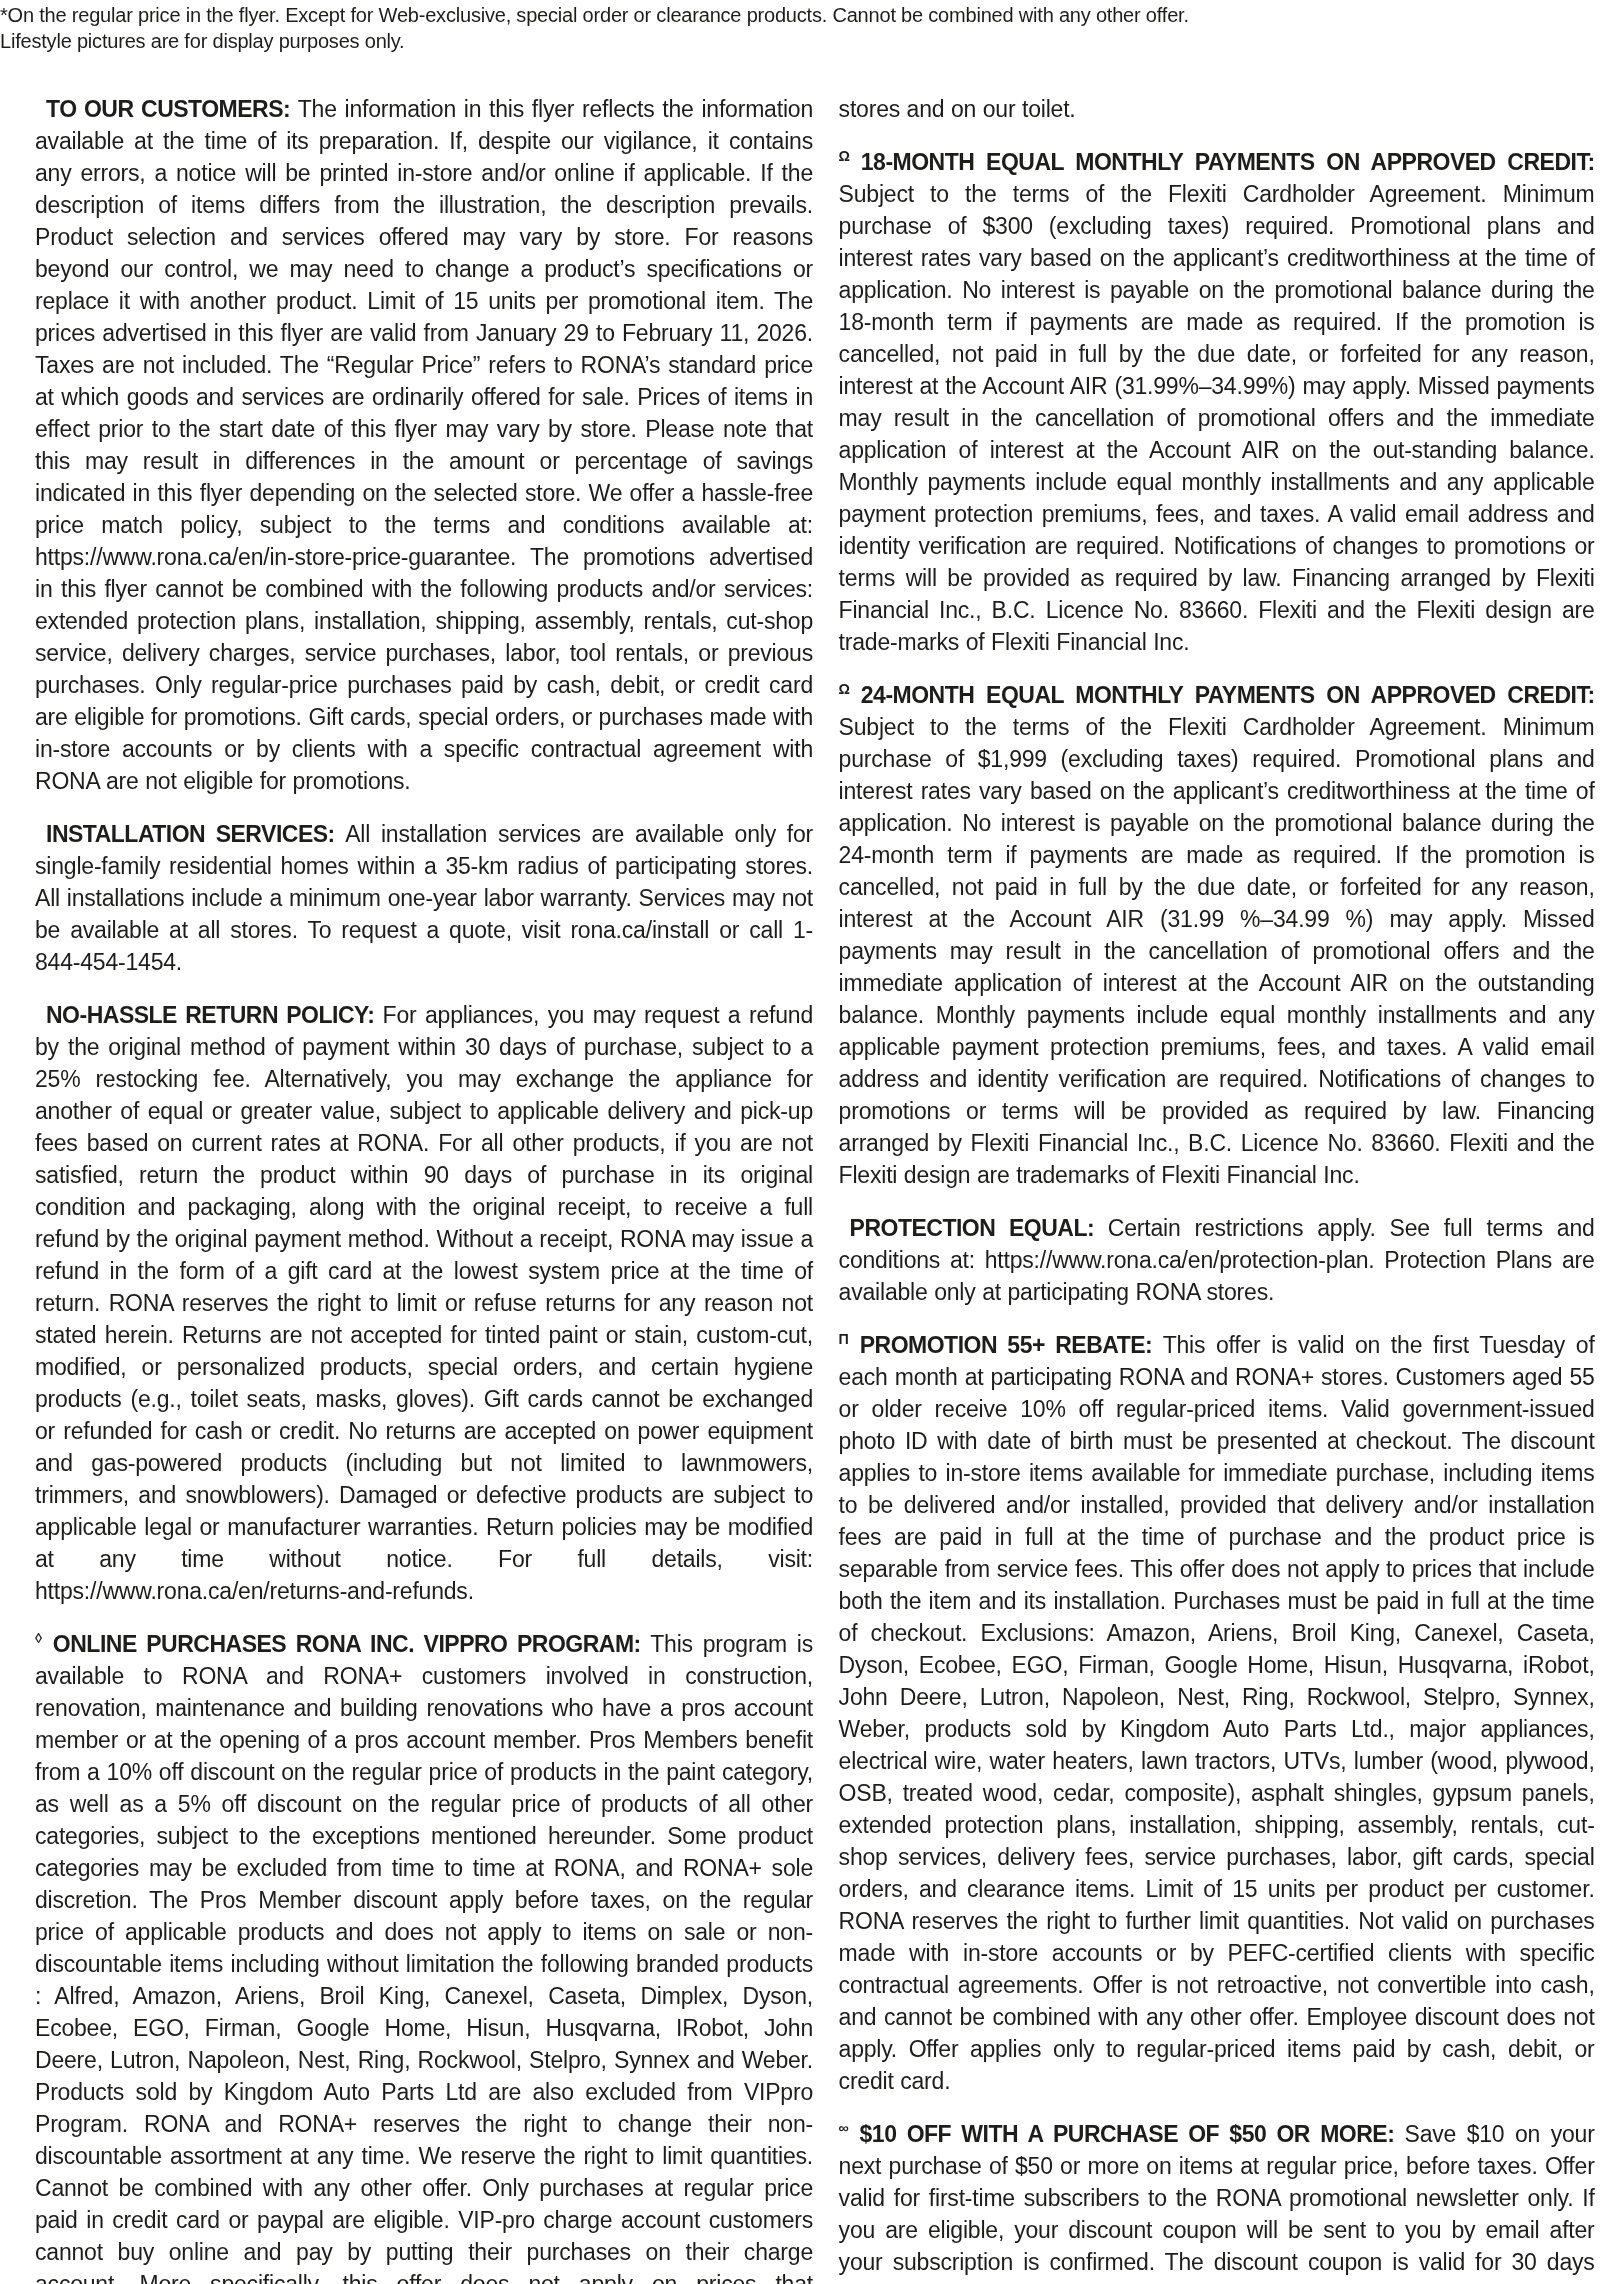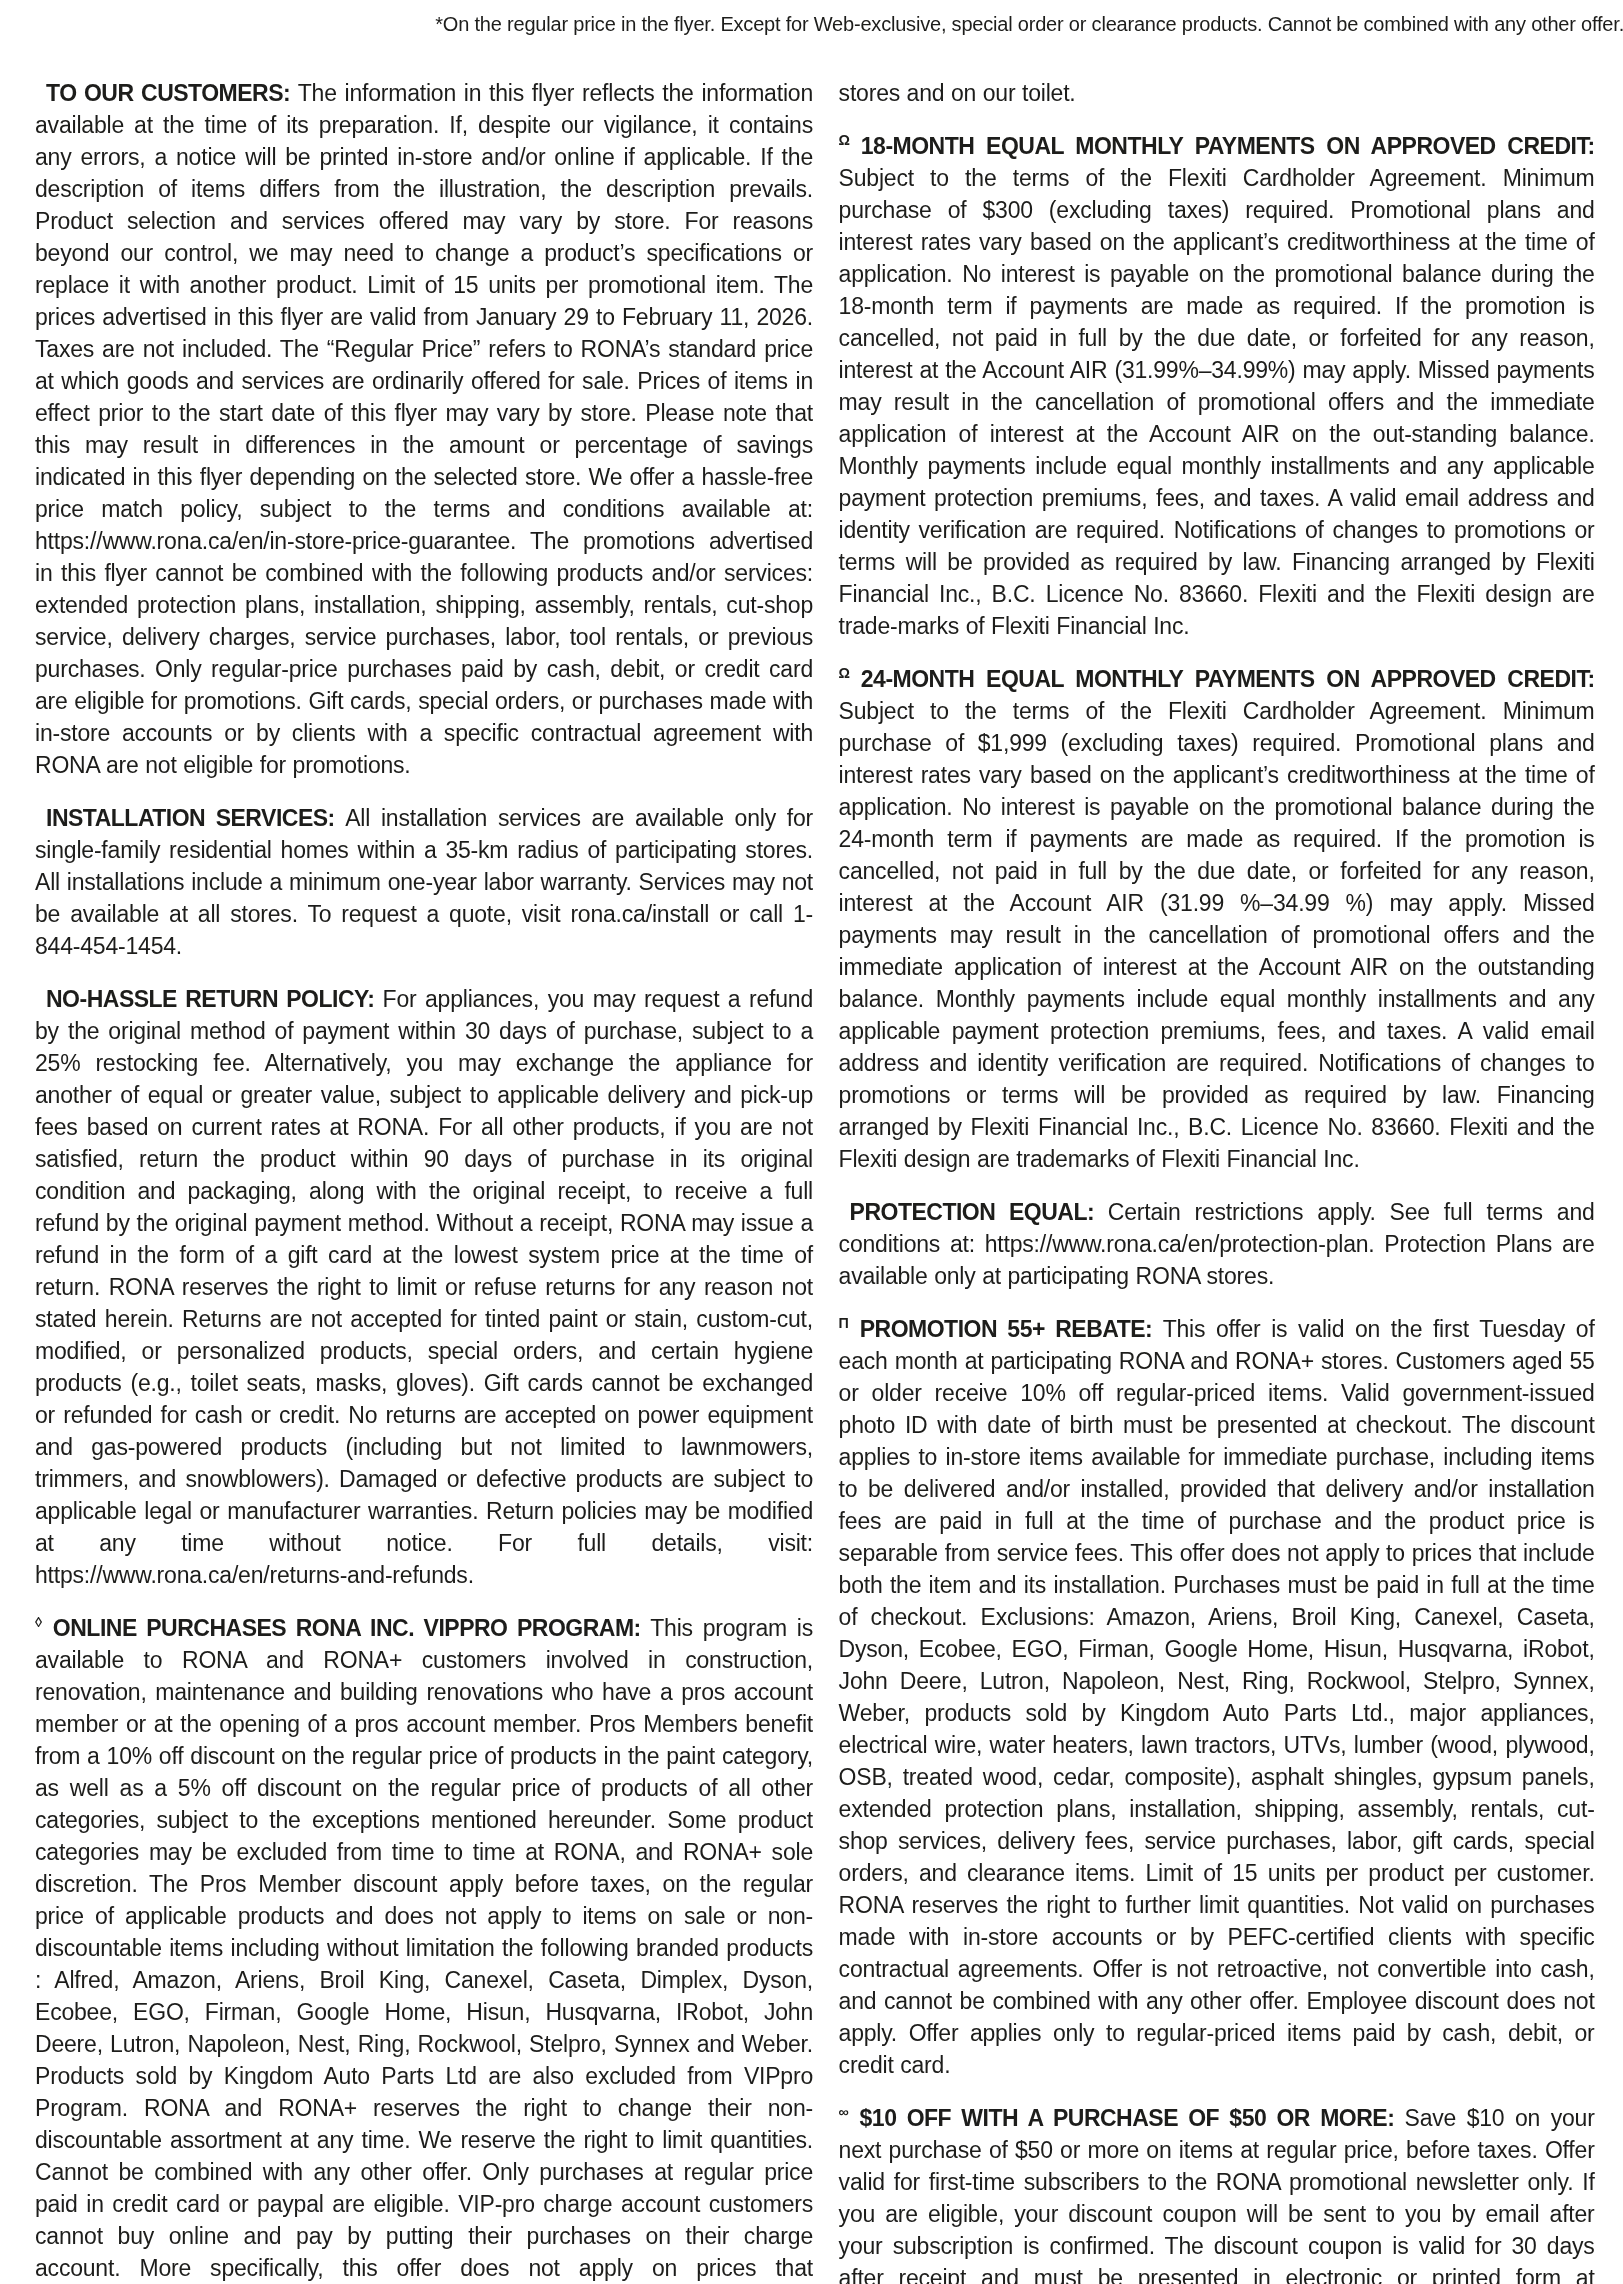--- a/index.html
+++ b/index.html
@@ -6,22 +6,22 @@
   html, body { width: 1624px; }
   body {
     width: 1624px;
     height: 2284px;
     background: #ffffff;
     color: #1d1d1b;
     font-family: "Liberation Sans", "DejaVu Sans", sans-serif;
     overflow: hidden;
   }
   .header {
-    padding-top: 12px;
-    text-align: right;
+    padding-top: 3px;
+    text-align: left;
     font-size: 20px;
     line-height: 25.6px;
     letter-spacing: -0.2px;
   }
   .header b { font-weight: 700; }
   .columns {
     display: flex;
     margin-top: 39px;
     padding-left: 35px;
     padding-right: 30px;
@@ -48,20 +48,21 @@
     font-size: 0.62em;
     vertical-align: super;
     line-height: 0;
   }
 </style>
 </head>
 <body>
 
 <div class="header">
   <p>*On the regular price in the flyer. Except for Web-exclusive, special order or clearance products. Cannot be combined with any other offer.</p>
+  <p>Lifestyle pictures are for display purposes only.</p>
 </div>
 
 <div class="columns">
 
   <div class="col-left">
     <p class="para"><span class="sup"></span><b class="h">TO OUR CUSTOMERS: </b><span>The information in this flyer reflects the information available at the time of its preparation. If, despite our vigilance, it contains any errors, a notice will be printed in-store and/or online if applicable. If the description of items differs from the illustration, the description prevails. Product selection and services offered may vary by store. For reasons beyond our control, we may need to change a product’s specifications or replace it with another product. Limit of 15 units per promotional item. The prices advertised in this flyer are valid from January 29 to February 11, 2026. Taxes are not included. The “Regular Price” refers to RONA’s standard price at which goods and services are ordinarily offered for sale. Prices of items in effect prior to the start date of this flyer may vary by store. Please note that this may result in differences in the amount or percentage of savings indicated in this flyer depending on the selected store. We offer a hassle-free price match policy, subject to the terms and conditions available at: https://www.rona.ca/en/in-store-price-guarantee. The promotions advertised in this flyer cannot be combined with the following products and/or services: extended protection plans, installation, shipping, assembly, rentals, cut-shop service, delivery charges, service purchases, labor, tool rentals, or previous purchases. Only regular-price purchases paid by cash, debit, or credit card are eligible for promotions. Gift cards, special orders, or purchases made with in-store accounts or by clients with a specific contractual agreement with RONA are not eligible for promotions.</span></p>
 
     <p class="para"><span class="sup"></span><b class="h">INSTALLATION SERVICES: </b><span>All installation services are available only for single-family residential homes within a 35-km radius of participating stores. All installations include a minimum one-year labor warranty. Services may not be available at all stores. To request a quote, visit rona.ca/install or call 1-844-454-1454.</span></p>
 
     <p class="para"><span class="sup"></span><b class="h">NO-HASSLE RETURN POLICY: </b><span>For appliances, you may request a refund by the original method of payment within 30 days of purchase, subject to a 25% restocking fee. Alternatively, you may exchange the appliance for another of equal or greater value, subject to applicable delivery and pick-up fees based on current rates at RONA. For all other products, if you are not satisfied, return the product within 90 days of purchase in its original condition and packaging, along with the original receipt, to receive a full refund by the original payment method. Without a receipt, RONA may issue a refund in the form of a gift card at the lowest system price at the time of return. RONA reserves the right to limit or refuse returns for any reason not stated herein. Returns are not accepted for tinted paint or stain, custom-cut, modified, or personalized products, special orders, and certain hygiene products (e.g., toilet seats, masks, gloves). Gift cards cannot be exchanged or refunded for cash or credit. No returns are accepted on power equipment and gas-powered products (including but not limited to lawnmowers, trimmers, and snowblowers). Damaged or defective products are subject to applicable legal or manufacturer warranties. Return policies may be modified at any time without notice. For full details, visit: https://www.rona.ca/en/returns-and-refunds.</span></p>

